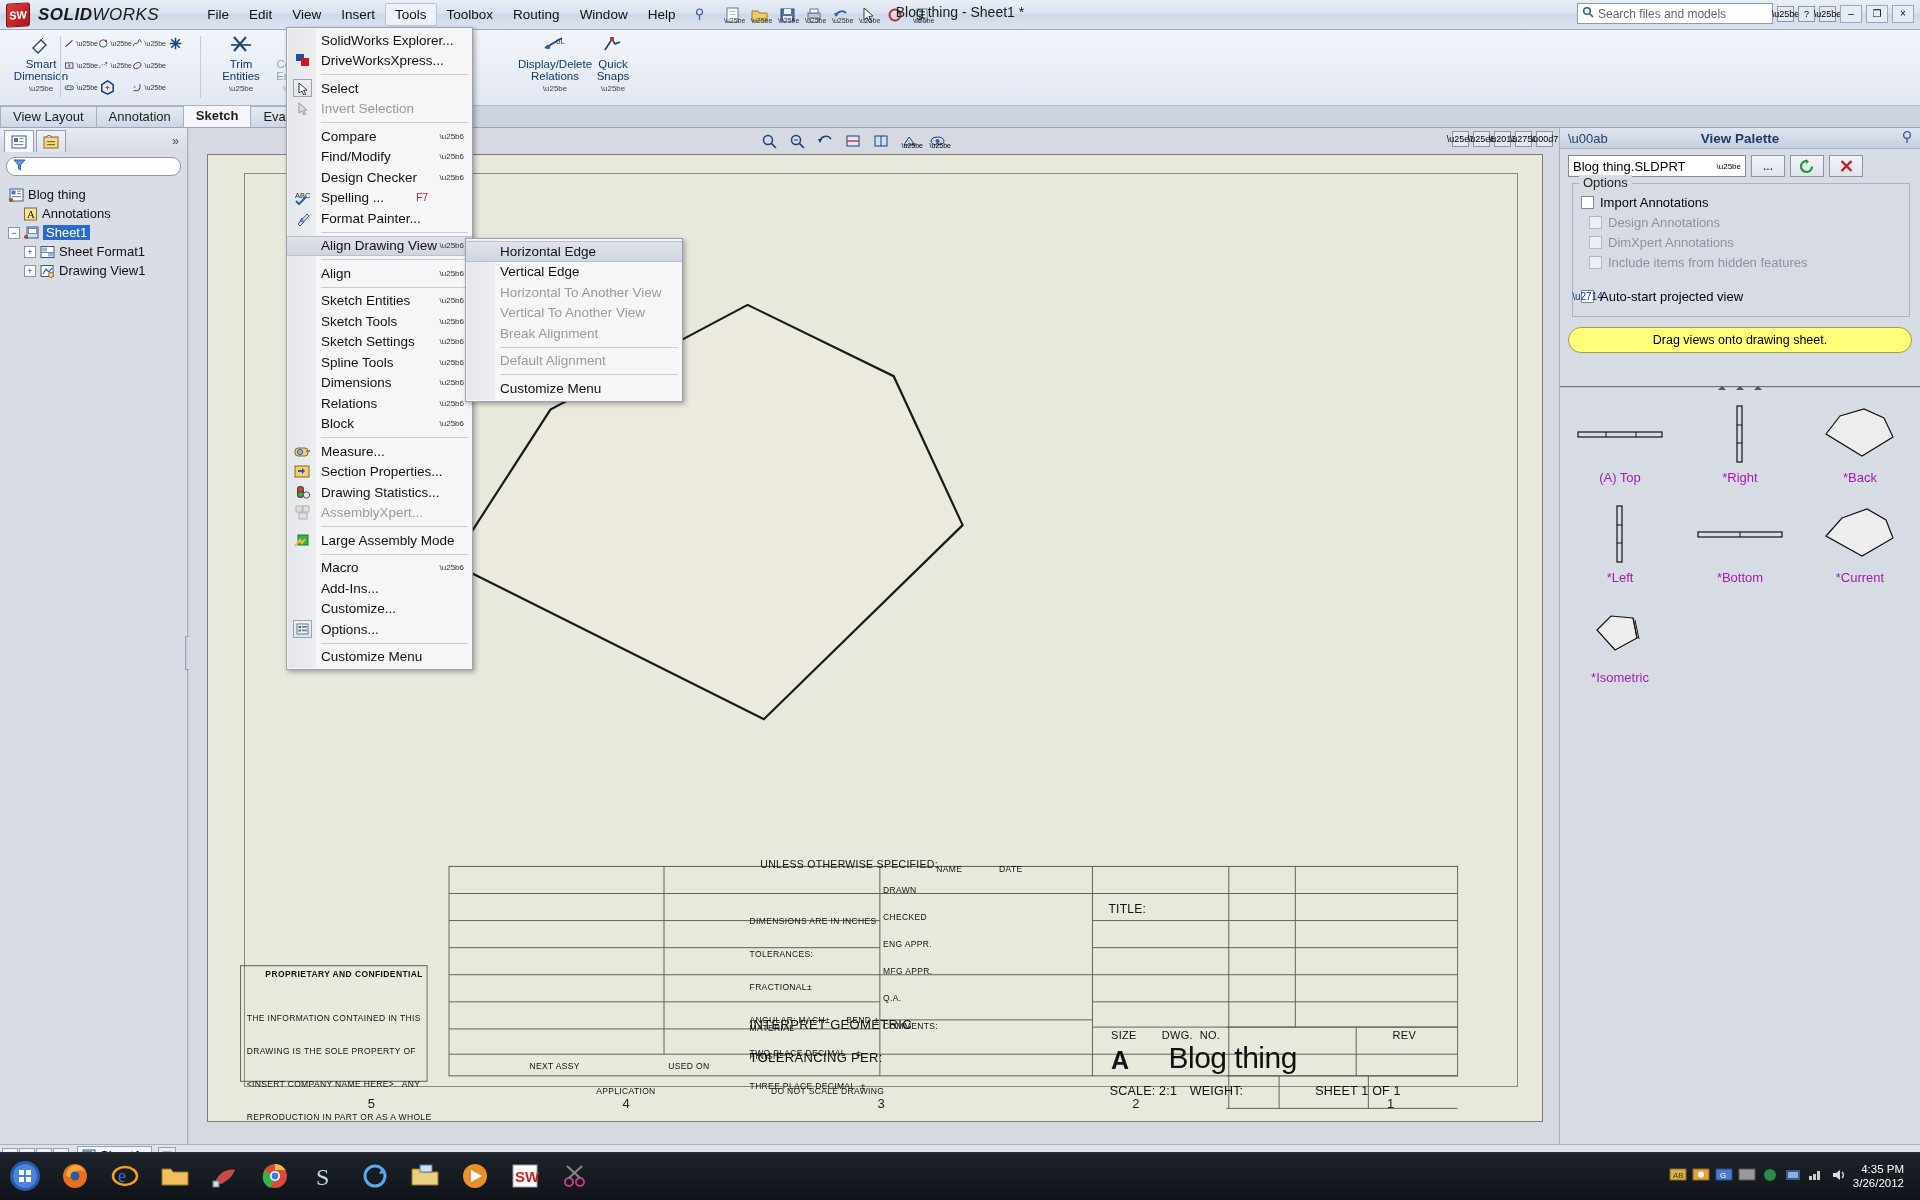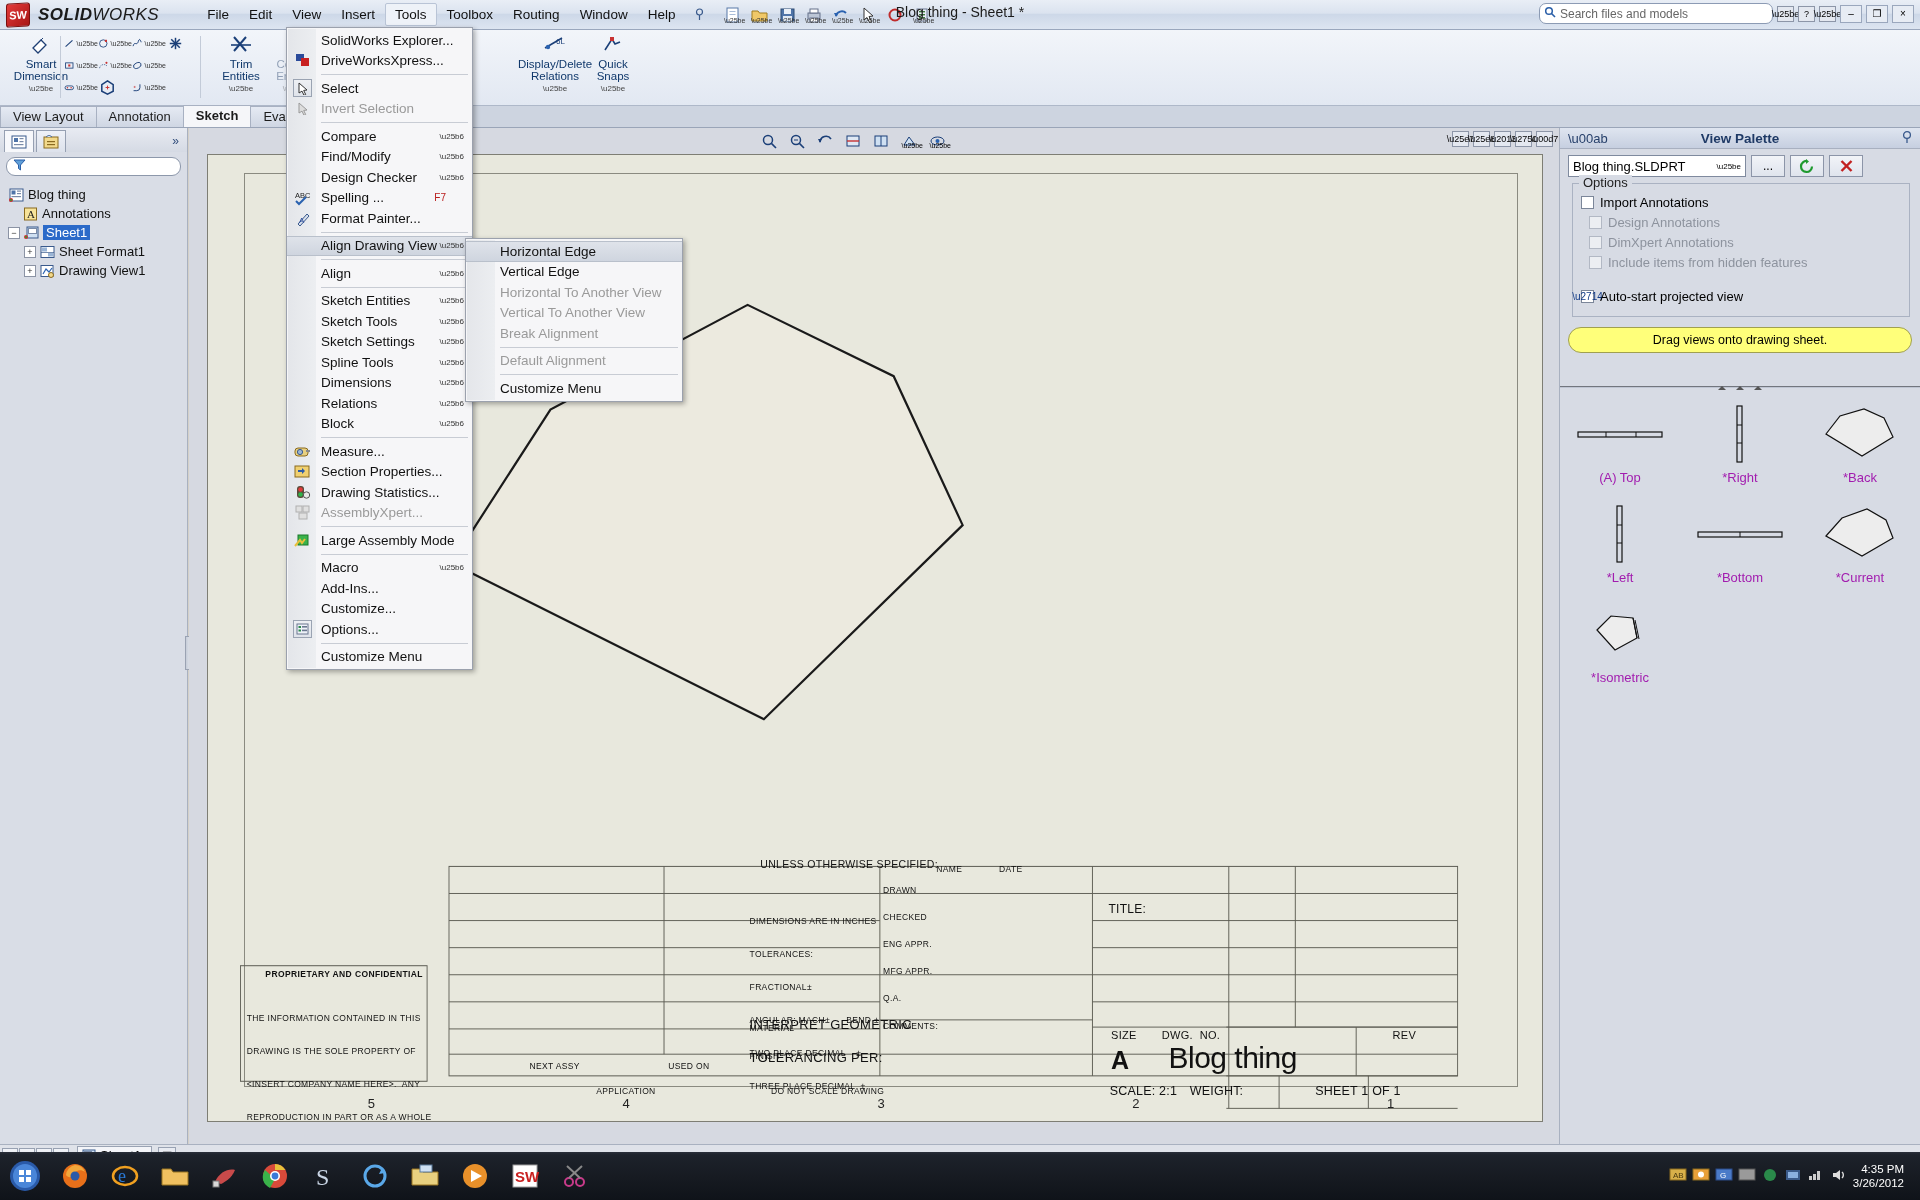--- a/index.html
+++ b/index.html
@@ -42,21 +42,21 @@
     width:24px; height:22px; display:flex; align-items:center; justify-content:center;
     position:relative; font-size:12px;
   }
   .tbi .carat { position:absolute; right:0; bottom:2px; font-size:7px; color:#333; }
   .win-title {
     position:absolute; left:0; right:0; top:4px; text-align:center;
     font-size:14px; color:#1b1b1b; pointer-events:none;
   }
   .tb-right { position:absolute; right:6px; top:3px; display:flex; align-items:center; gap:4px; }
   .searchbox {
-    width:234px; height:21px; background:#fff; border:1px solid #8c9bb4; border-radius:7px;
+    width:196px; height:21px; background:#fff; border:1px solid #8c9bb4; border-radius:0;
     display:flex; align-items:center; padding:0 4px; font-size:12px; color:#666;
   }
   .searchbox .mag { margin-right:4px; color:#2a5fa8; }
   .wbtn { width:22px; height:18px; border:1px solid #9aa7bd; background:#e7ecf4; font-size:10px;
           display:flex; align-items:center; justify-content:center; }
 
   
   .ribbon {
     position:absolute; left:0; top:30px; width:1920px; height:76px;
     background:linear-gradient(to bottom,#f2f5fa,#e2e8f2);
@@ -193,21 +193,21 @@
   .menu .gutter { position:absolute; left:1px; top:1px; bottom:1px; width:28px;
                   background:linear-gradient(to right,#e4e6ea,#eceef1); }
   .mrow { position:relative; display:flex; align-items:center; height:20.5px; padding-left:34px; padding-right:26px;
           white-space:nowrap; color:#111; }
   .mrow.hl { background:linear-gradient(to bottom,#dfe3ea,#cfd5df); border-top:1px solid #b9c0cb; border-bottom:1px solid #b9c0cb; }
   .mrow.dis { color:#9a9a9a; }
   .mrow .mic { position:absolute; left:6px; top:1px; width:19px; height:18px;
                display:flex; align-items:center; justify-content:center;text-align:right; }
   .mrow .mic.box { border:1px solid #9aa3b2; background:linear-gradient(to bottom,#eef0f4,#dfe3ea); }
   .mrow .arr { position:absolute; right:8px; font-size:8px; color:#333; }
-  .mrow .acc { position:absolute; right:26px; font-size:10px; color:#b91c1c; }
+  .mrow .acc { position:absolute; right:44px; font-size:10px; color:#b91c1c; }
   .msep { height:1px; margin:3px 4px 3px 34px; background:#c8ccd4; }
 </style>
 </head>
 <body>
 
 <div id="app">
 
   <div class="titlebar">
     <div class="sw-logo">
         <span>SW</span>

